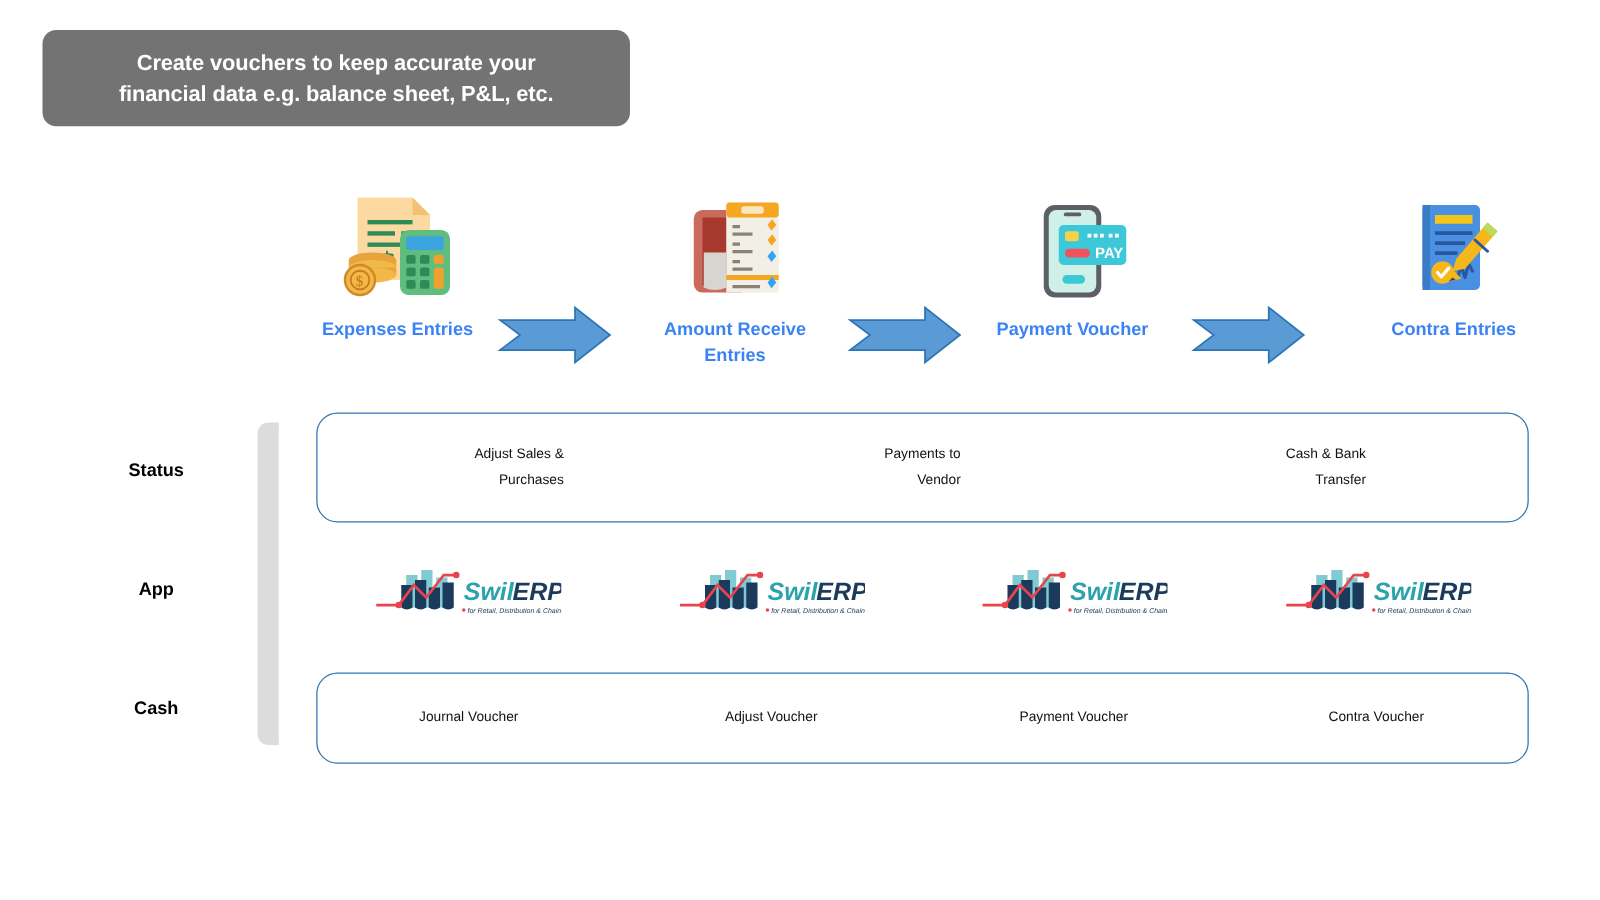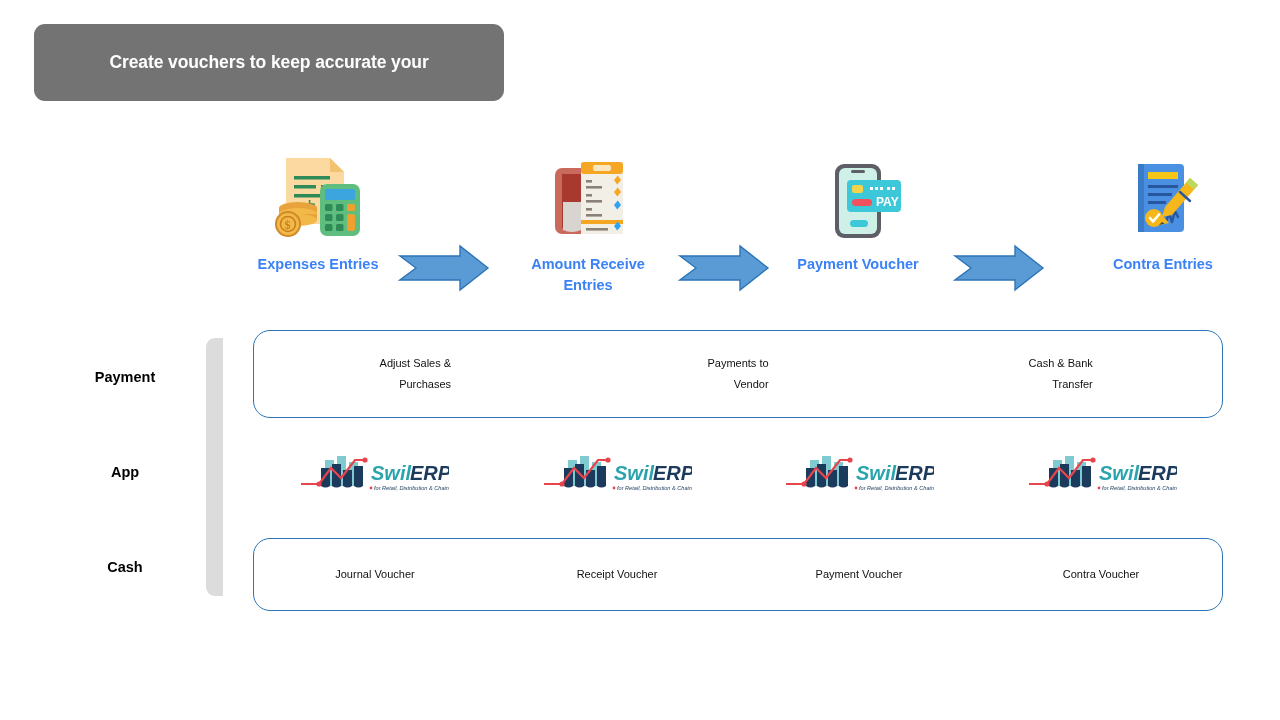--- a/index.html
+++ b/index.html
@@ -127,20 +127,21 @@
     justify-content:center;
   }
   .swil-logo{ display:block; }
 </style>
 </head>
 <body>
 
 <div id="header-banner">
   <div class="htext">
     <span>Create vouchers to keep accurate your</span><br>
+    <span>financial data e.g. balance sheet, P&amp;L, etc.</span>
   </div>
 </div>
 
 <div class="step" style="left:213px;">
   <div class="icon-wrap">
     <svg width="100" height="96" viewBox="0 0 100 96">
 
       <path d="M18 8 h44 l14 14 v52 h-58 z" fill="#FBD9A0"></path>
       <path d="M62 8 v14 h14 z" fill="#F3C271"></path>
       <rect x="26" y="26" width="36" height="3.5" fill="#2E8B57"></rect>
@@ -255,21 +256,21 @@
   </svg>
 </div>
 <div class="flow-arrow" style="left:953px;">
   <svg width="92" height="48" viewBox="0 0 92 48">
     <polygon points="2,12 18,24 2,36 62,36 62,46 90,24 62,2 62,12" fill="#5B9BD5" stroke="#2E75B6" stroke-width="1.4"></polygon>
   </svg>
 </div>
 
 <div id="left-bracket"></div>
 
-<div class="row-label" style="top:369px;">Payment</div>
+<div class="row-label" style="top:369px;">Status</div>
 <div class="row-label" style="top:464px;">App</div>
 <div class="row-label" style="top:559px;">Cash</div>
 
 <div class="content-box" id="status-box">
   <div class="cell" style="white-space:pre-line;">Adjust Sales &amp;
 Purchases</div>
   <div class="cell" style="white-space:pre-line;">Payments to
 Vendor</div>
   <div class="cell" style="white-space:pre-line;">Cash &amp; Bank
 Transfer</div>
@@ -345,16 +346,16 @@
       <text x="72" y="26" font-family="'Liberation Sans',sans-serif" font-size="20" font-weight="bold" fill="#2BA3AD">Swil</text>
       <text x="111" y="26" font-family="'Liberation Sans',sans-serif" font-size="20" font-weight="bold" fill="#1B3A5C">ERP</text>
       <text x="75" y="36" font-family="'Liberation Sans',sans-serif" font-size="5.6" fill="#1B3A5C">for Retail, Distribution &amp; Chains</text>
       <circle cx="72" cy="34" r="1.4" fill="#E8444C"></circle>
     </svg>
   </div>
 </div>
 
 <div class="content-box" id="form-box">
   <div class="cell">Journal Voucher</div>
-  <div class="cell">Receipt Voucher</div>
+  <div class="cell">Adjust Voucher</div>
   <div class="cell">Payment Voucher</div>
   <div class="cell">Contra Voucher</div>
 </div>
 
 </body></html>

